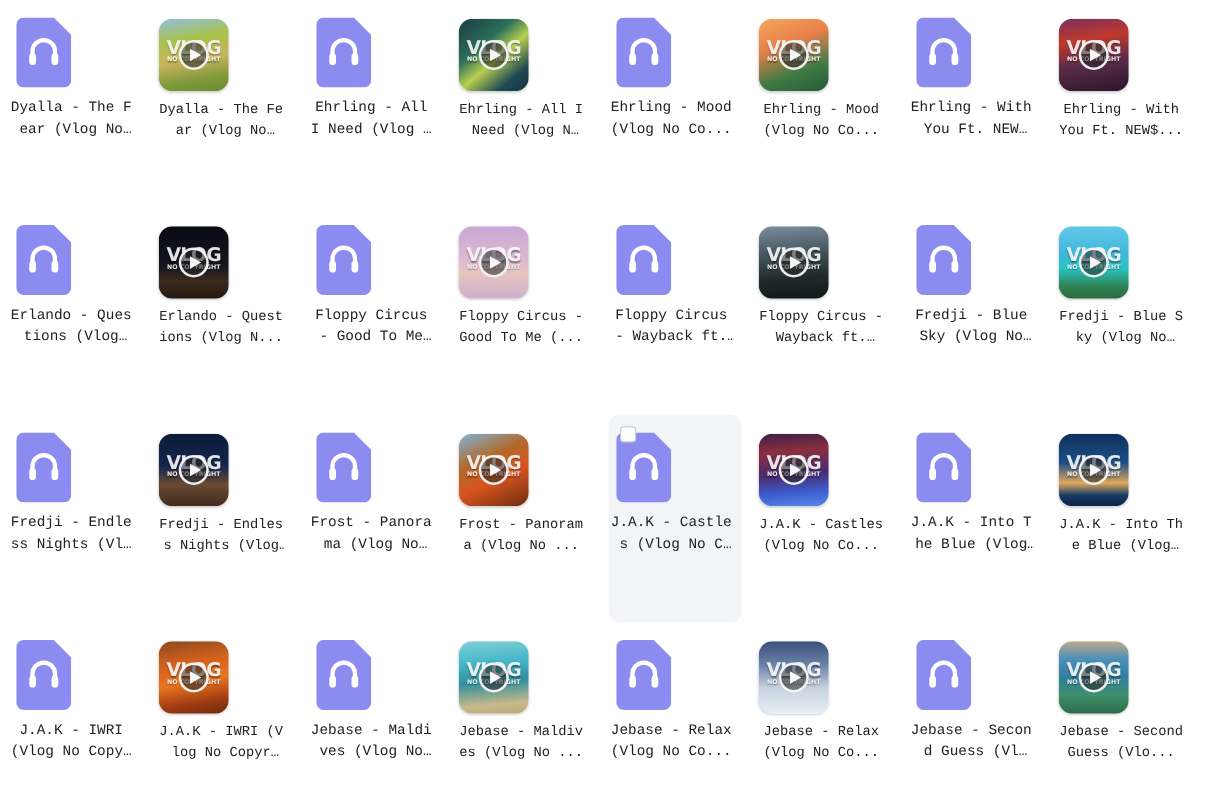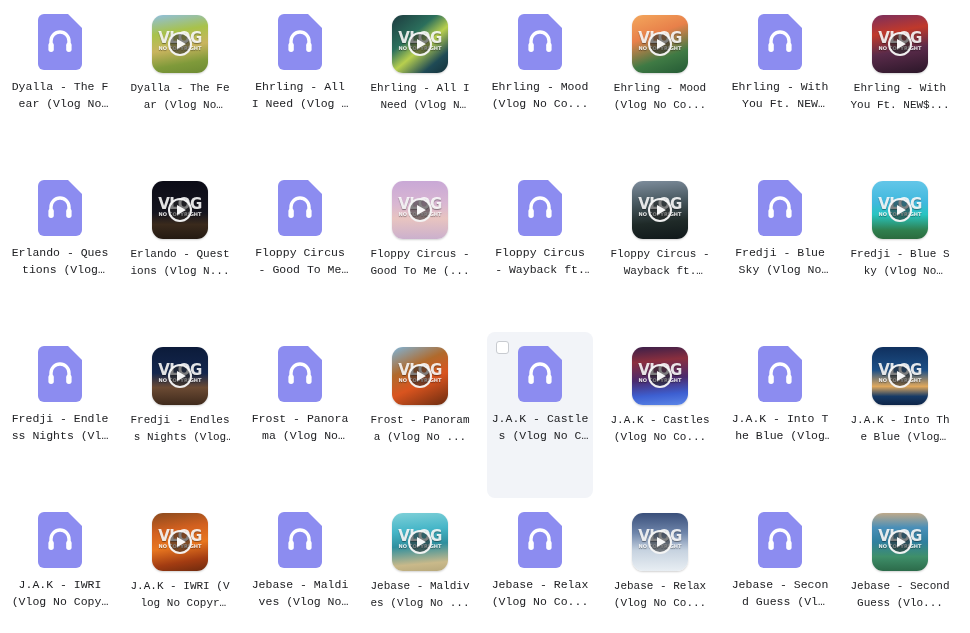--- a/index.html
+++ b/index.html
@@ -27,21 +27,21 @@
     padding: 0;
     box-sizing: border-box;
   }
 
   .file-tile {
     position: relative;
     width: 106px;
     margin: 0 7px;
     display: flex;
     flex-direction: column;
-    align-items: center;
+    align-items: flex-start;
     border-radius: 8px;
     box-sizing: border-box;
     padding-top: 14px;
     cursor: default;
   }
   .file-tile.audio { padding-top: 12px; }
   .file-tile.video { padding-top: 14px; }
 
   .file-tile.hovered {
     background: #f2f4f8;

